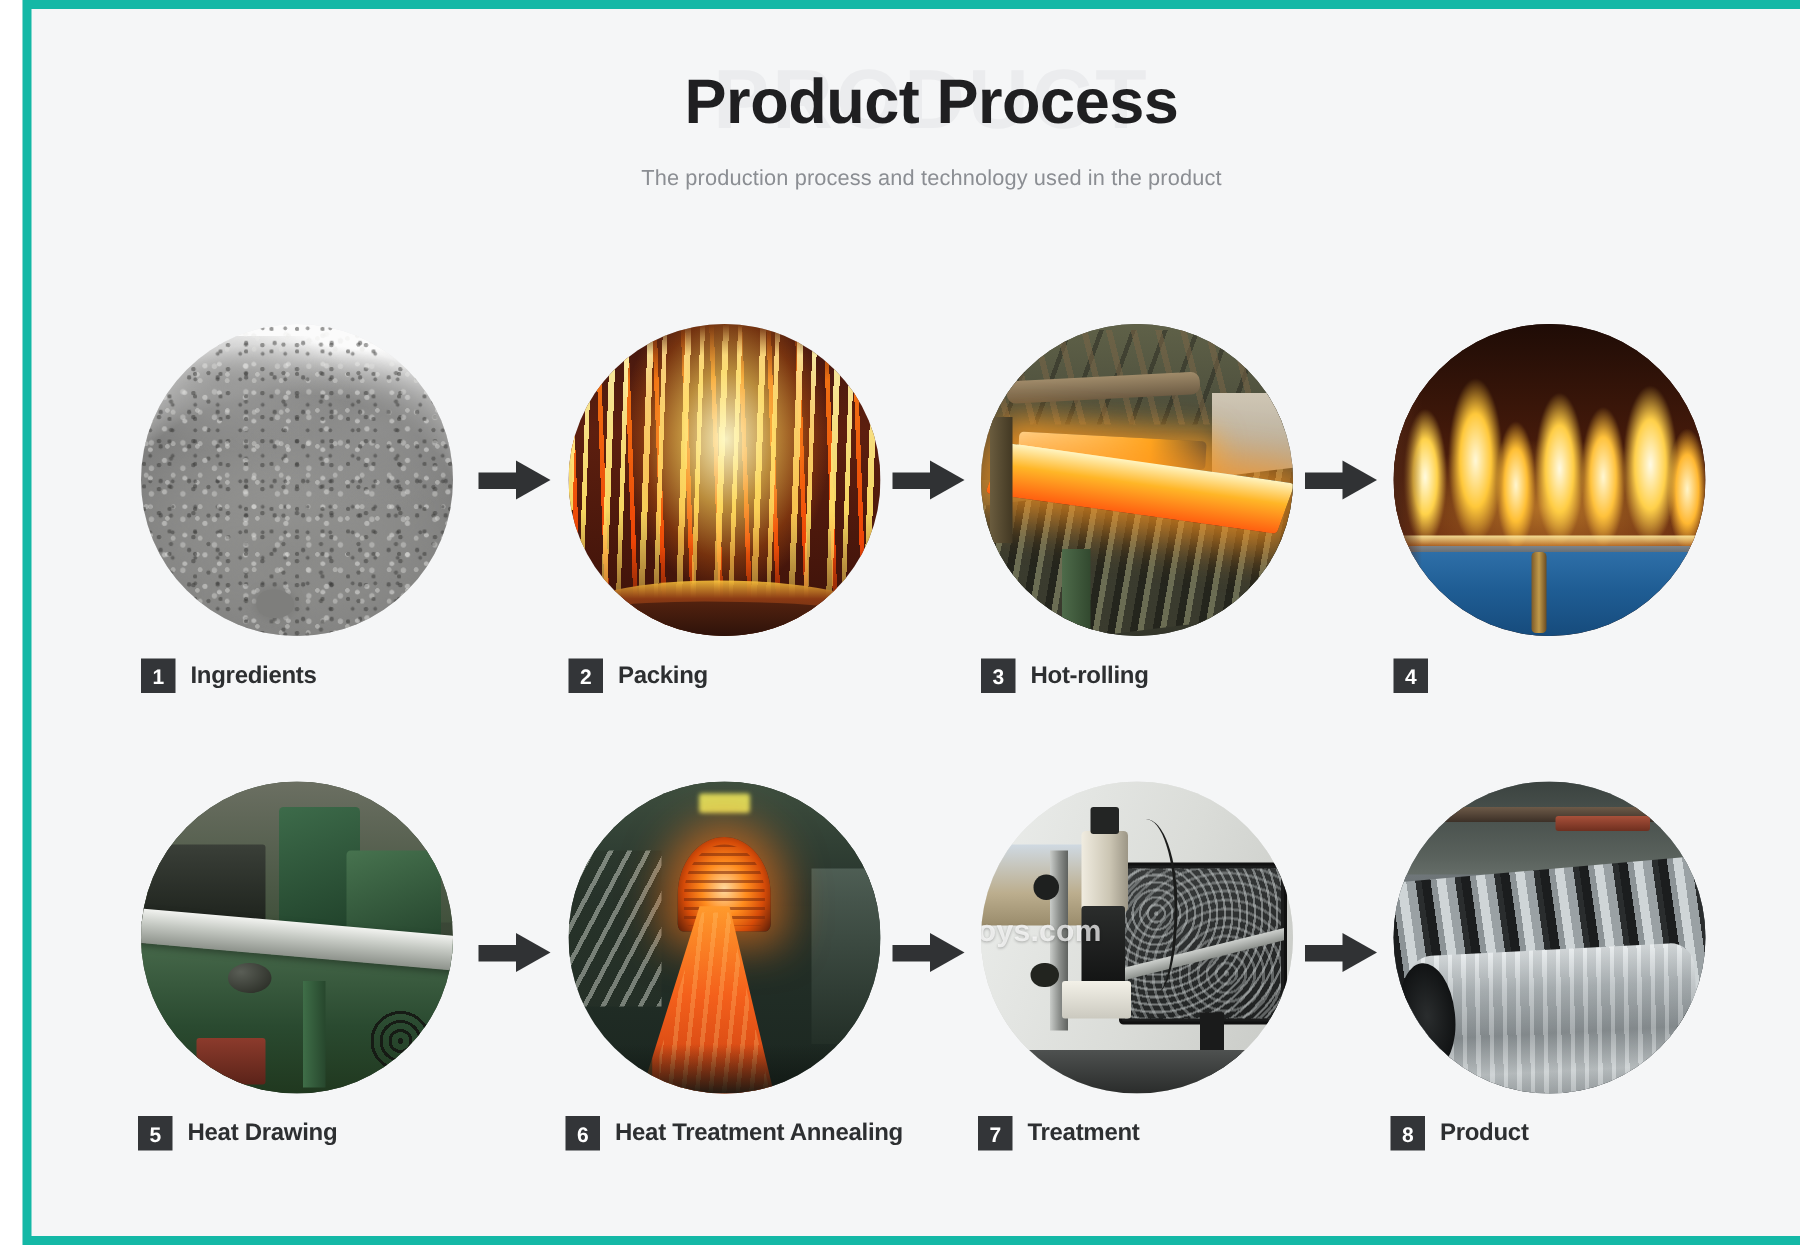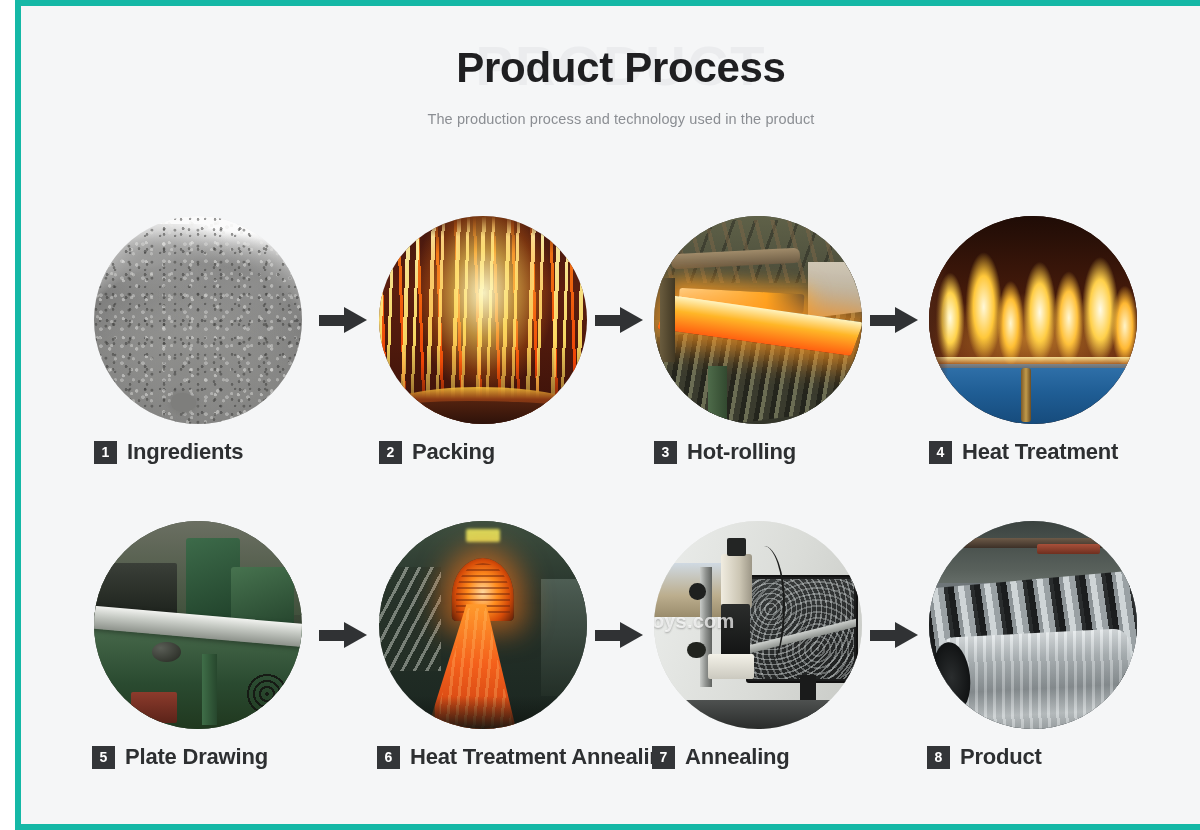--- a/index.html
+++ b/index.html
@@ -119,21 +119,21 @@
     width: 23px;
     height: 23px;
     background: #333538;
     color: #ffffff;
     font-size: 14px;
     font-weight: 700;
     line-height: 1;
     flex: none;
   }
   .step-label {
-    font-size: 22px;
+    font-size: 16px;
     font-weight: 700;
     color: #2d2f31;
     letter-spacing: -0.2px;
   }
   #row-2 .caption { top: 233px; }
 
   
   .arrow {
     position: absolute;
     width: 48px;
@@ -693,21 +693,20 @@
             <div class="fire"></div>
           <div class="hearth"></div>
             <div class="machine-top"></div>
             <div class="machine"></div>
           <div class="hose"></div>
             <div class="frame-l"></div>
         </div>
       </div>
       <div class="caption">
         <span class="badge">4</span>
-        <span class="step-label">Heat Treatment</span>
       </div>
     </div>
   </div>
 
   <div class="row" id="row-2">
 
     <div class="step step-0">
       <div class="circle">
         <div class="scene sc-draw">
           <div class="back"></div>
@@ -717,21 +716,21 @@
             <div class="floor"></div>
             <div class="post"></div>
           <div class="red-base"></div>
             <div class="roll"></div>
             <div class="cable"></div>
           <div class="strip"></div>
         </div>
       </div>
       <div class="caption wide">
         <span class="badge">5</span>
-        <span class="step-label">Plate Drawing</span>
+        <span class="step-label">Heat Drawing</span>
       </div>
     </div>
 
     <div class="arrow arr-a">
       <div class="shaft"></div>
         <div class="head"></div>
     </div>
 
     <div class="step step-1">
       <div class="circle">
@@ -776,21 +775,21 @@
             <div class="scope-knob"></div>
             <div class="scope-knob2"></div>
           <div class="scope-base"></div>
             <div class="wire"></div>
             <div class="bench"></div>
           <div class="watermark-img">alloys.com</div>
         </div>
       </div>
       <div class="caption wide">
         <span class="badge">7</span>
-        <span class="step-label">Annealing</span>
+        <span class="step-label">Treatment</span>
       </div>
     </div>
 
     <div class="arrow arr-c">
       <div class="shaft"></div>
         <div class="head"></div>
     </div>
 
     <div class="step step-3">
       <div class="circle">

